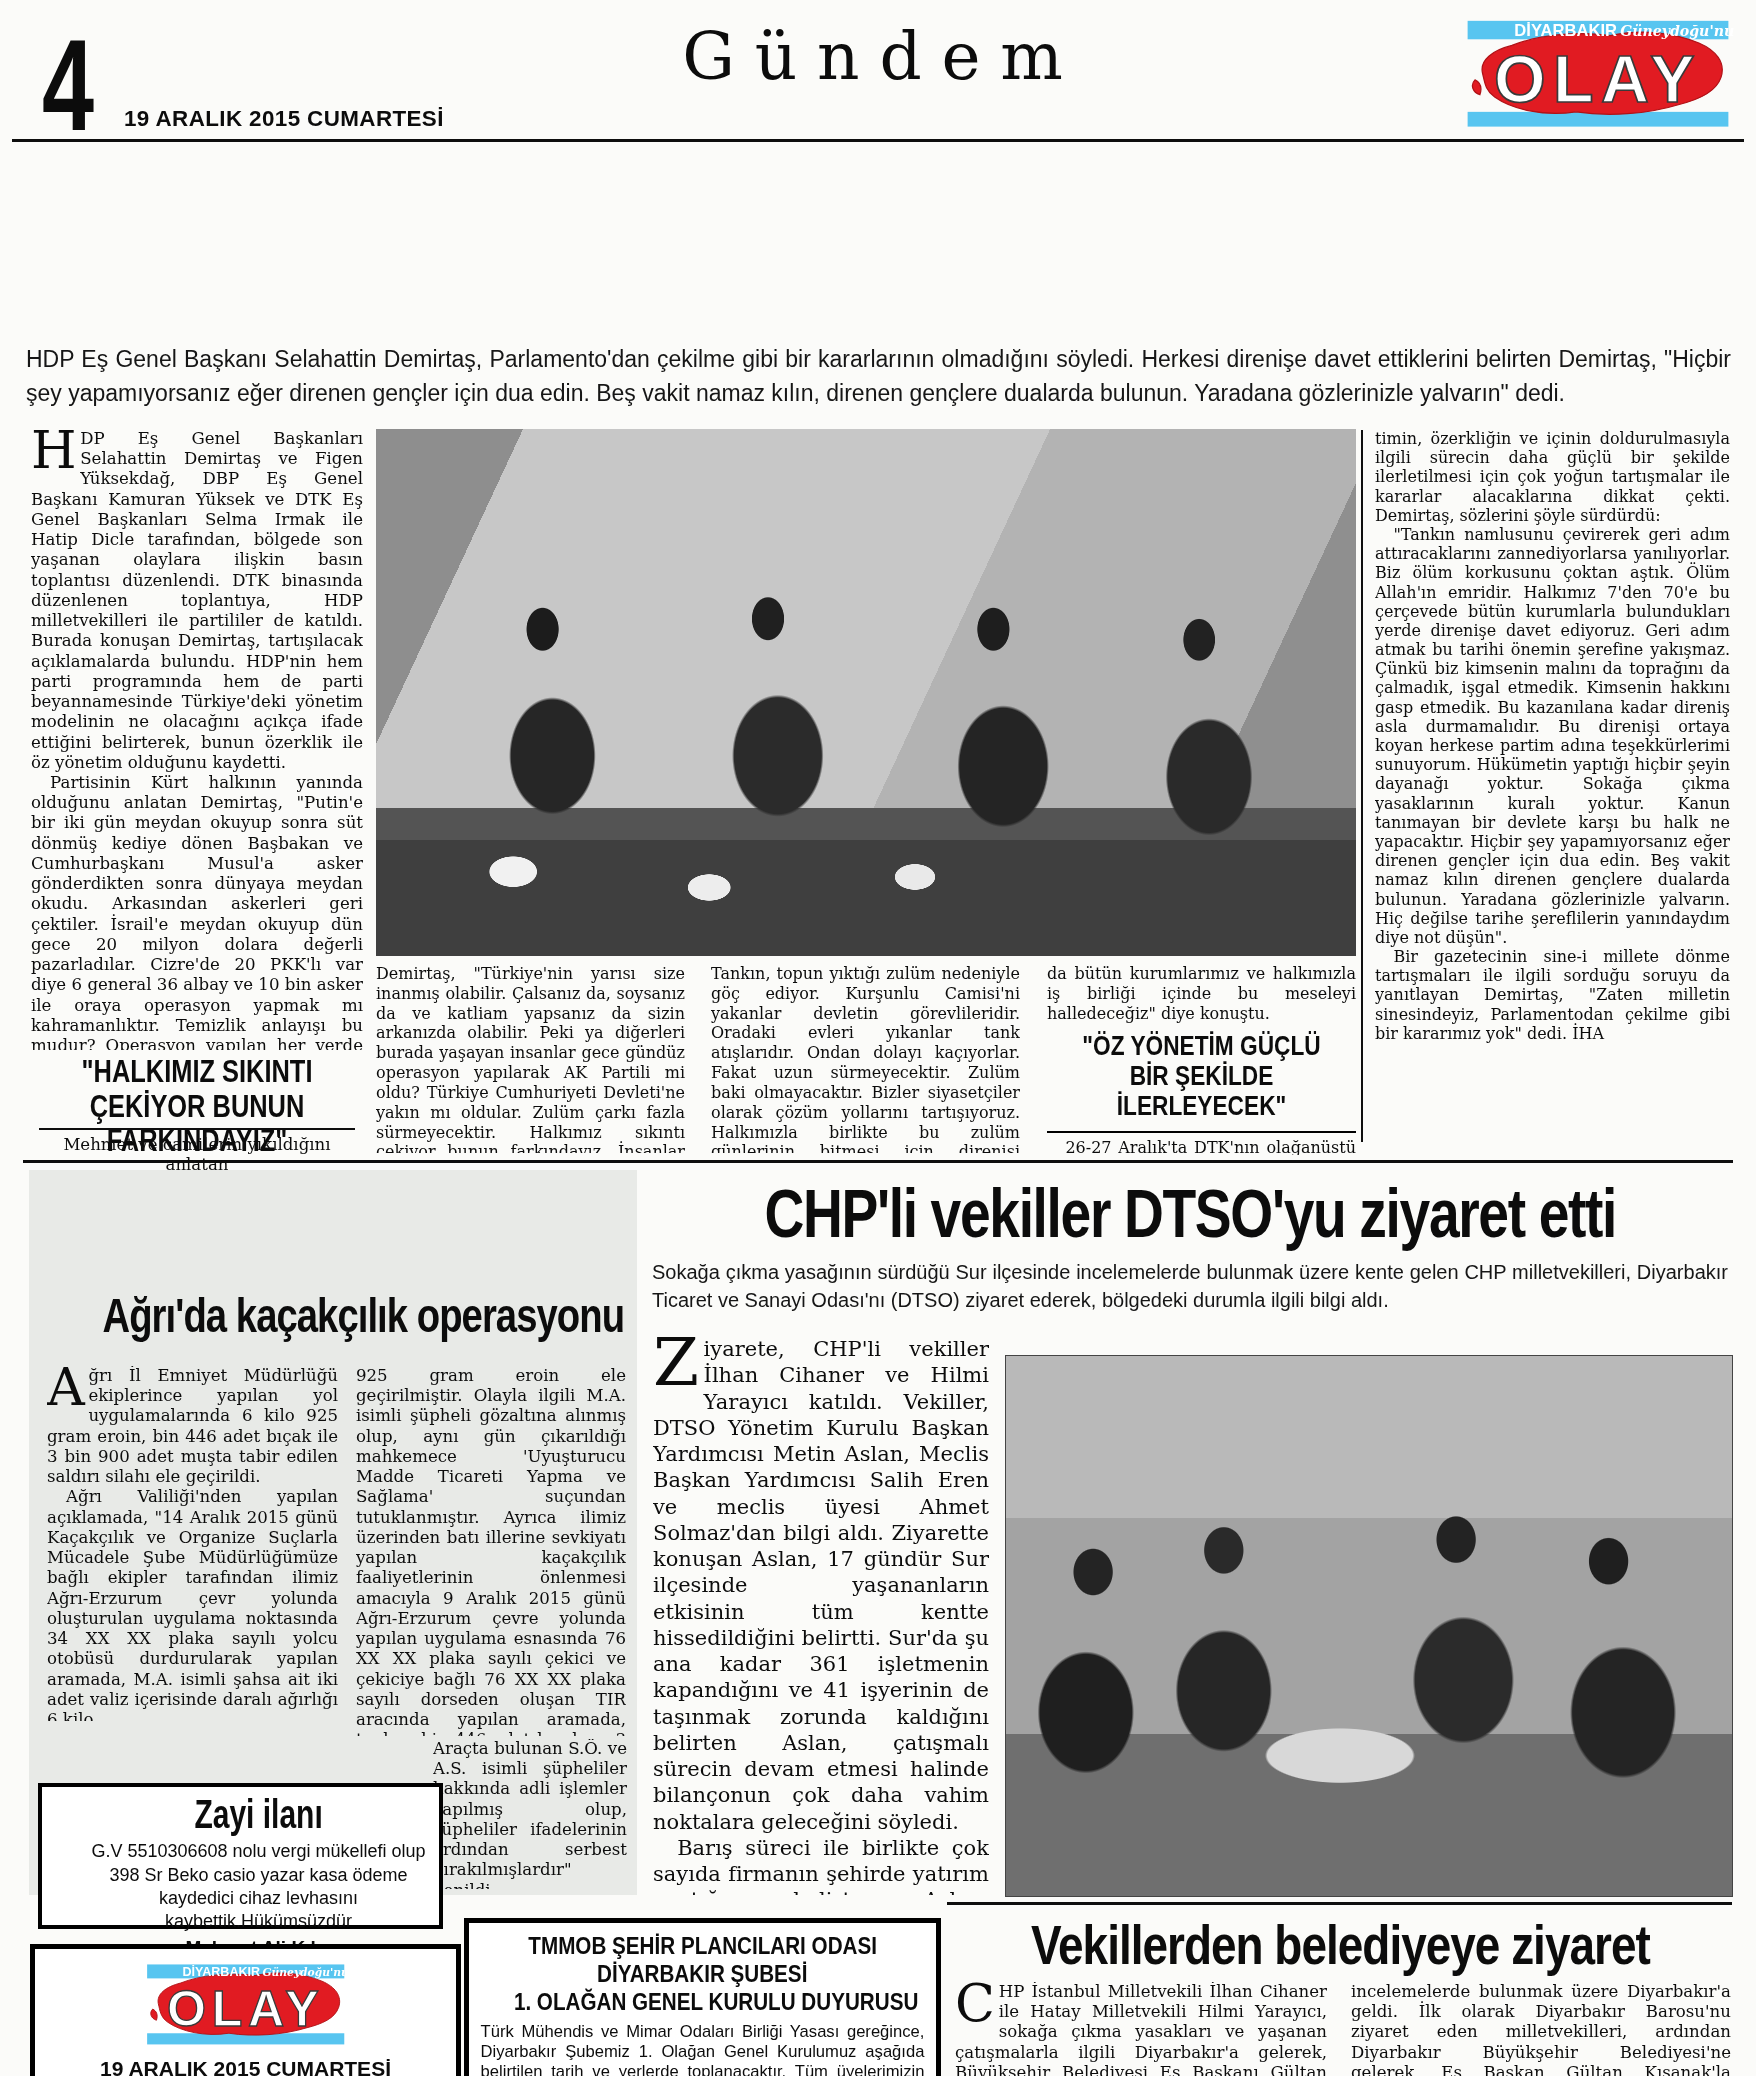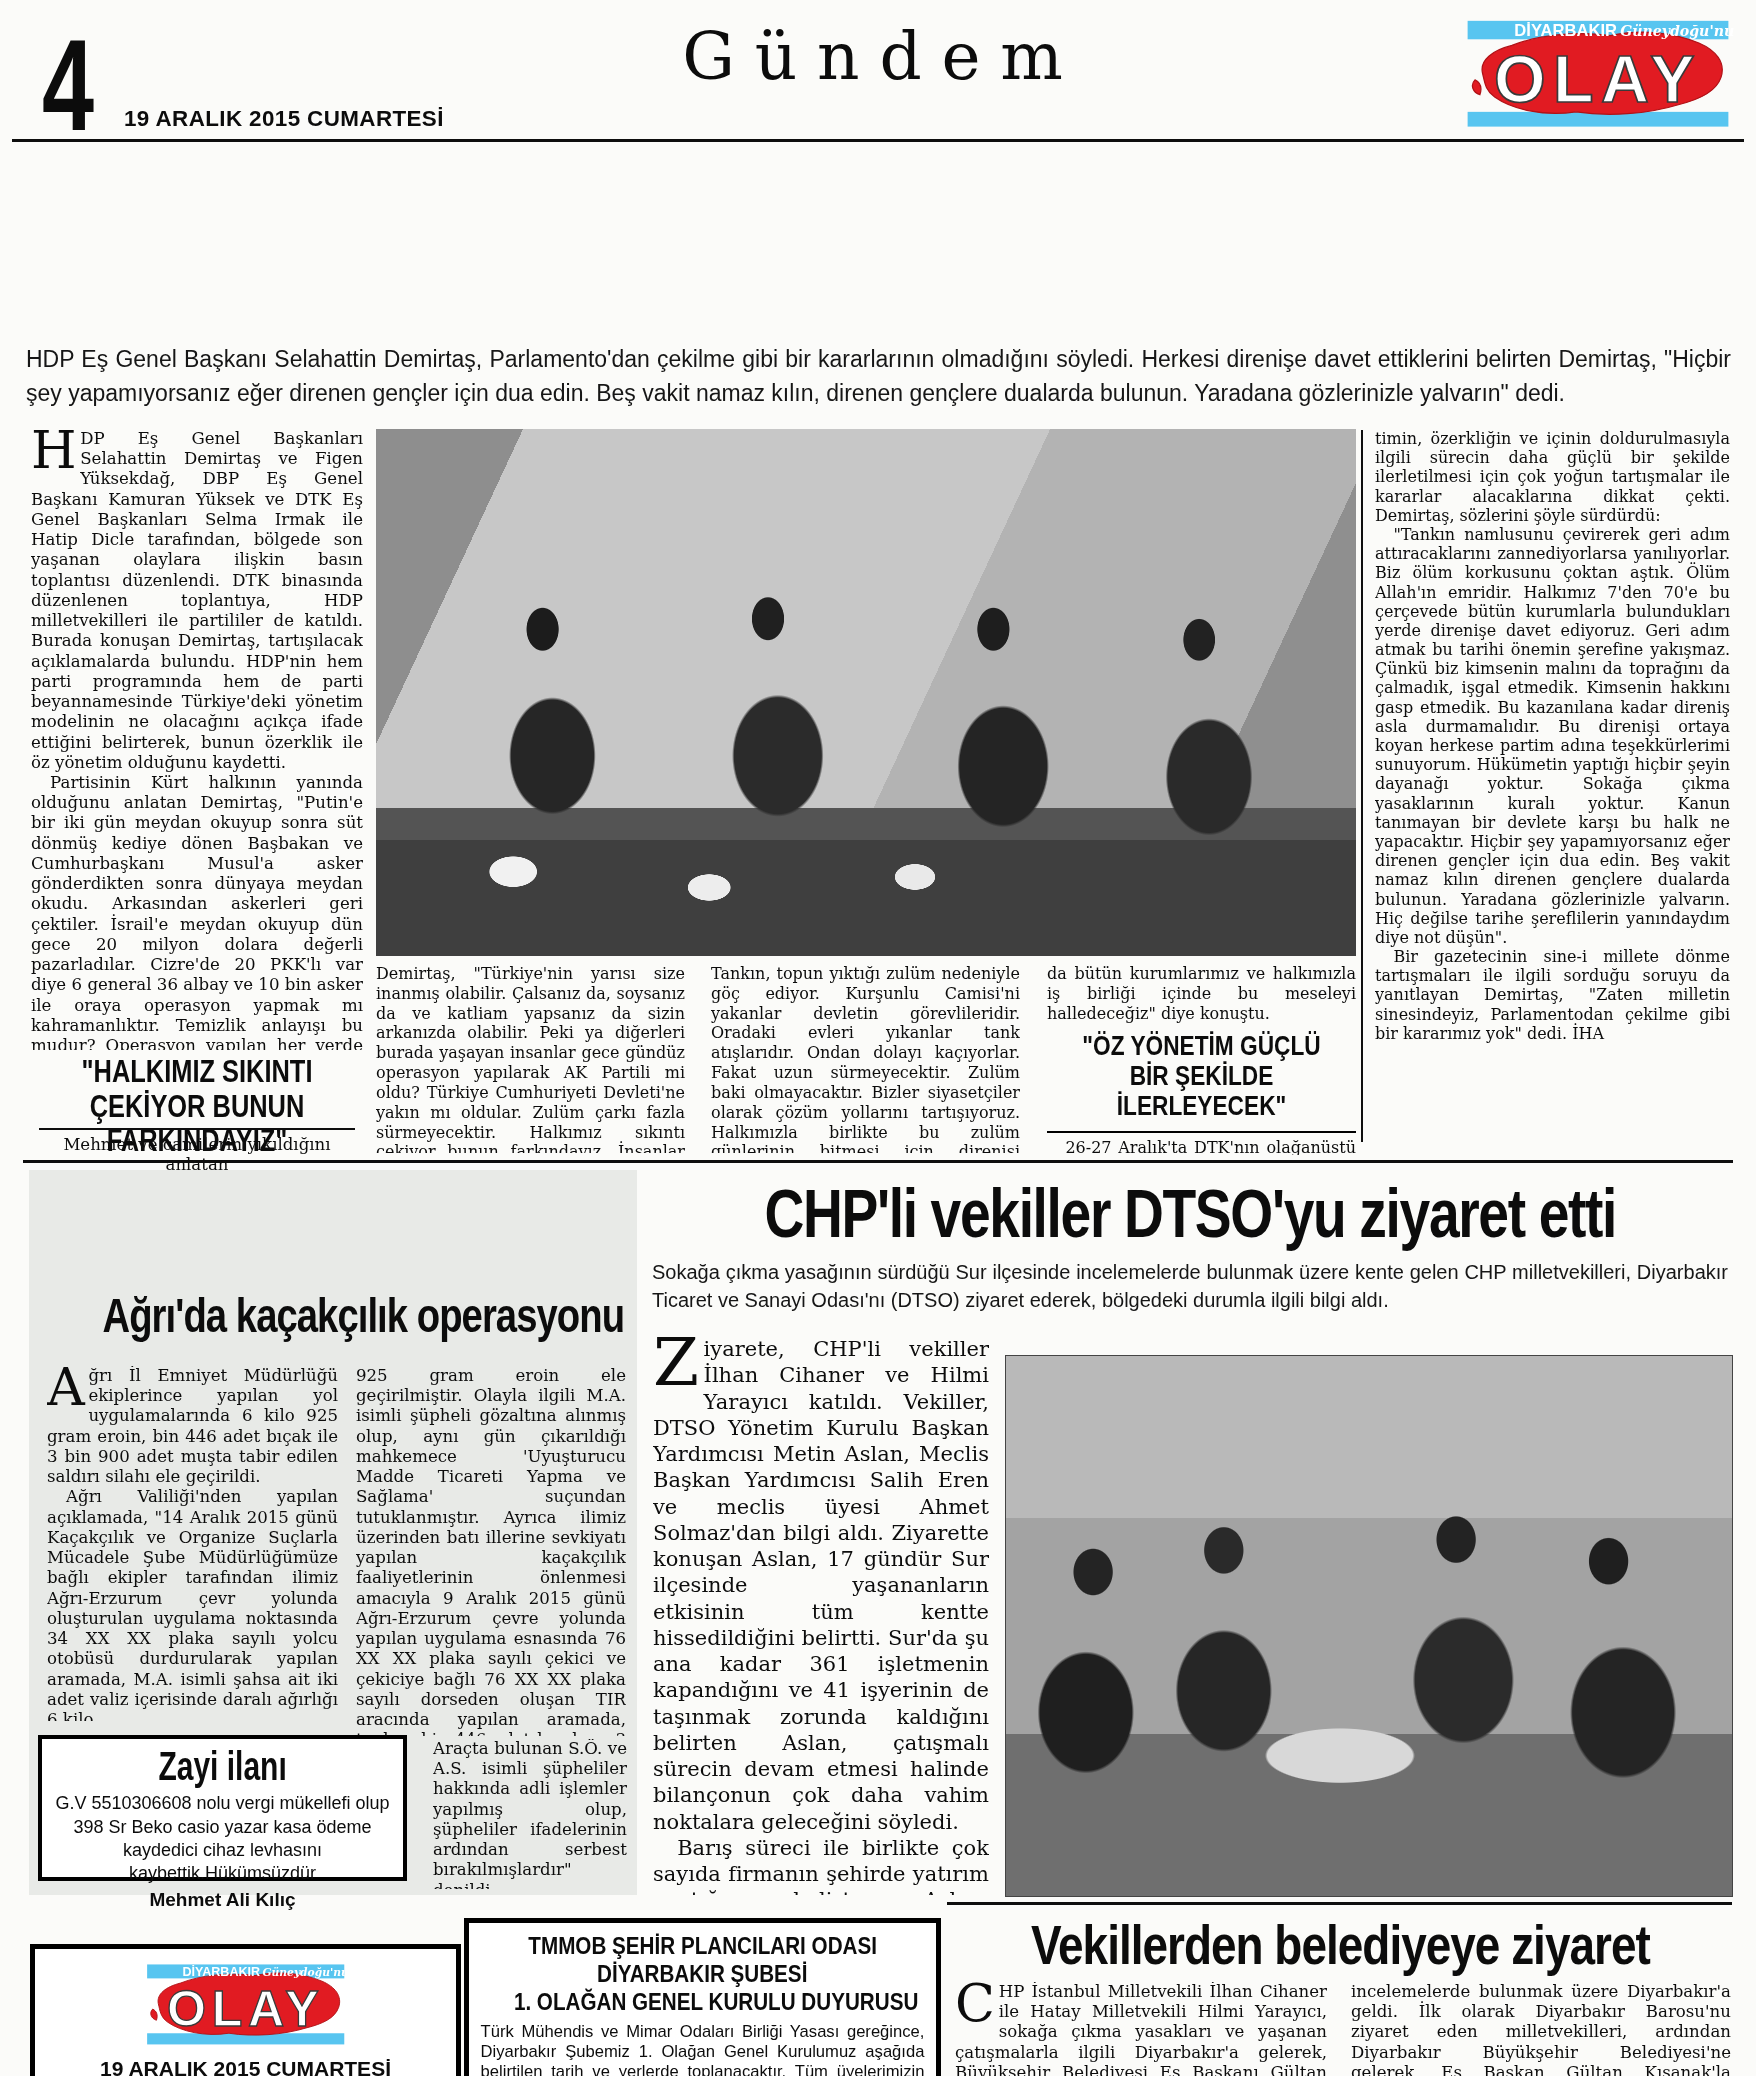--- a/index.html
+++ b/index.html
@@ -118,21 +118,21 @@
   <div class="abs ctr" style="left:29px;top:1287px;width:608px;">
     <span class="condense sans b" style="font-size:49px;letter-spacing:-1.2px;transform:scaleX(.78);">Ağrı'da kaçakçılık operasyonu</span>
   </div>
   <div class="abs jt bodytxt" style="left:47px;top:1366px;width:291px;height:355px;overflow:hidden;">
     <p class="p0 dropcap">Ağrı İl Emniyet Müdürlüğü ekiplerince yapılan yol uygulamalarında 6 kilo 925 gram eroin, bin 446 adet bıçak ile 3 bin 900 adet muşta tabir edilen saldırı silahı ele geçirildi.</p>
     <p class="p">Ağrı Valiliği'nden yapılan açıklamada, "14 Aralık 2015 günü Kaçakçılık ve Organize Suçlarla Mücadele Şube Müdürlüğümüze bağlı ekipler tarafından ilimiz Ağrı-Erzurum çevr yolunda oluşturulan uygulama noktasında 34 XX XX plaka sayılı yolcu otobüsü durdurularak yapılan aramada, M.A. isimli şahsa ait iki adet valiz içerisinde daralı ağırlığı 6 kilo</p>
   </div>
   <div class="abs jt bodytxt" style="left:356px;top:1366px;width:270px;height:370px;overflow:hidden;">925 gram eroin ele geçirilmiştir. Olayla ilgili M.A. isimli şüpheli gözaltına alınmış olup, aynı gün çıkarıldığı mahkemece 'Uyuşturucu Madde Ticareti Yapma ve Sağlama' suçundan tutuklanmıştır. Ayrıca ilimiz üzerinden batı illerine sevkiyatı yapılan kaçakçılık faaliyetlerinin önlenmesi amacıyla 9 Aralık 2015 günü Ağrı-Erzurum çevre yolunda yapılan uygulama esnasında 76 XX XX plaka sayılı çekici ve çekiciye bağlı 76 XX XX plaka sayılı dorseden oluşan TIR aracında yapılan aramada, toplam bin 446 adet bıçak ve 3 bin 900 adet muşta tabir edilen saldırı silahı ele geçirilmiştir.</div>
   <div class="abs jt bodytxt" style="left:433px;top:1739px;width:194px;height:150px;overflow:hidden;">Araçta bulunan S.Ö. ve A.S. isimli şüpheliler hakkında adli işlemler yapılmış olup, şüpheliler ifadelerinin ardından serbest bırakılmışlardır" denildi.</div>
 
-  <div class="abs box" style="left:38px;top:1735px;width:361px;height:138px;">
+  <div class="abs box" style="left:38px;top:1783px;width:361px;height:138px;padding-left:36px;">
     <div class="ctr" style="margin-top:5px;">
       <span class="condense sans b" style="font-size:40px;transform:scaleX(.75);">Zayi ilanı</span>
     </div>
     <div class="ctr serif" style="font-size:18px;line-height:1.3;margin:3.3px 9px 0 9px;">G.V 5510306608 nolu vergi mükellefi olup 398 Sr Beko casio yazar kasa ödeme kaydedici cihaz levhasını kaybettik.Hükümsüzdür</div>
     <div class="ctr serif b" style="font-size:19px;margin-top:3.3px;">Mehmet Ali Kılıç</div>
   </div>
 
   <div class="abs" style="left:648px;top:1174px;width:1084px;text-align:center;">
     <span class="condense sans b" style="font-size:69px;letter-spacing:-1.7px;transform:scaleX(.80);">CHP'li vekiller DTSO'yu ziyaret etti</span>
   </div>

